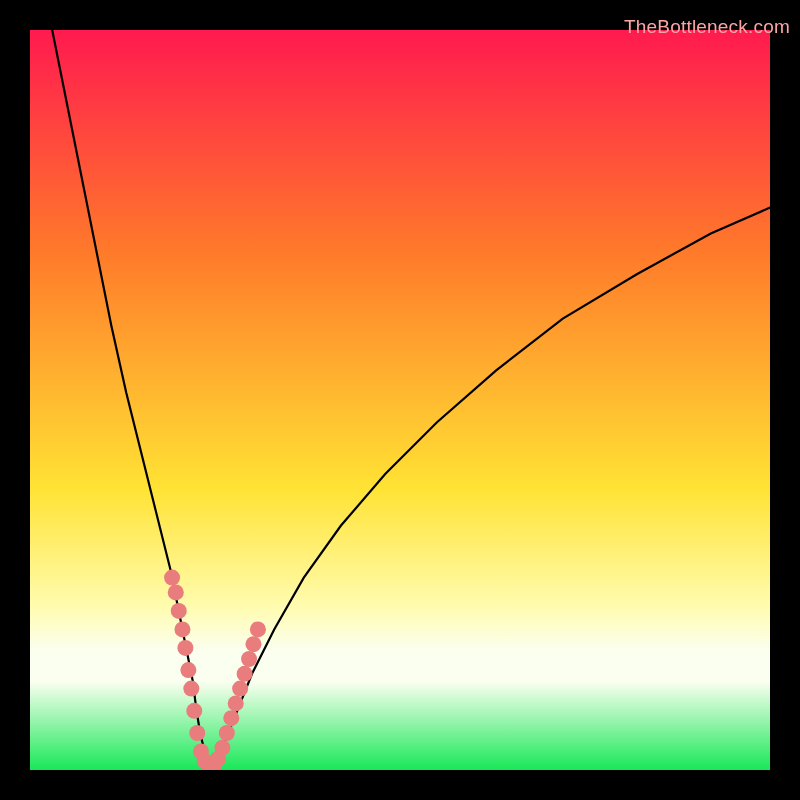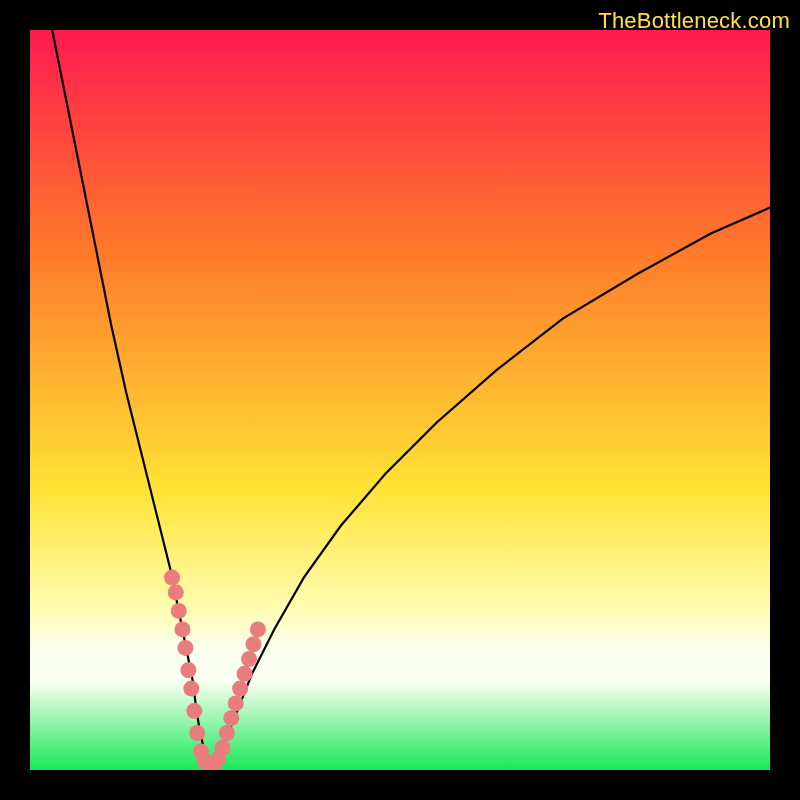--- a/index.html
+++ b/index.html
@@ -22,24 +22,24 @@
   .plot {
     position: absolute;
     left: 30px;
     top: 30px;
     width: 740px;
     height: 740px;
     overflow: hidden;
   }
   .attribution {
     position: absolute;
-    top: 8px;
+    top: 16px;
     right: 10px;
-    color: #fde047;
-    font-size: 22px;
+    color: #fca5a5;
+    font-size: 19px;
     font-weight: 500;
     letter-spacing: 0.2px;
   }
   svg { display: block; }
 </style>
 </head>
 <body>
 
 <div class="frame">
 

